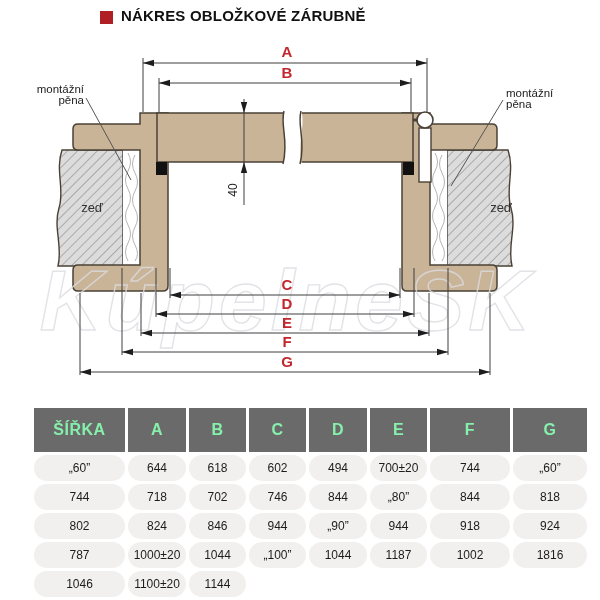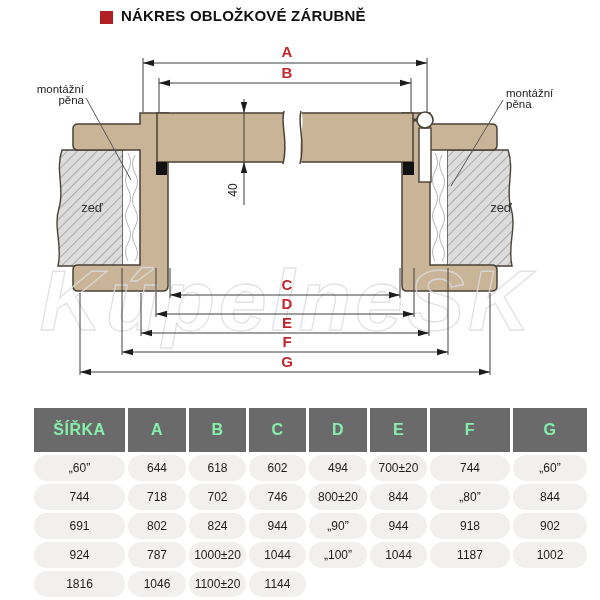--- a/index.html
+++ b/index.html
@@ -154,34 +154,33 @@
   <div class="td">602</div>
   <div class="td">494</div>
   <div class="td">700±20</div>
   <div class="td">744</div>
 
   <div class="td">„60”</div>
   <div class="td">744</div>
   <div class="td">718</div>
   <div class="td">702</div>
   <div class="td">746</div>
-  <div class="td">800±20</div>
   <div class="td">844</div>
 
   <div class="td">„80”</div>
   <div class="td">844</div>
-  <div class="td">691</div>
+  <div class="td">818</div>
   <div class="td">802</div>
   <div class="td">824</div>
+  <div class="td">846</div>
   <div class="td">944</div>
 
   <div class="td">„90”</div>
   <div class="td">944</div>
   <div class="td">918</div>
-  <div class="td">902</div>
   <div class="td">924</div>
   <div class="td">787</div>
   <div class="td">1000±20</div>
   <div class="td">1044</div>
 
   <div class="td">„100”</div>
   <div class="td">1044</div>
   <div class="td">1187</div>
   <div class="td">1002</div>
   <div class="td">1816</div>

